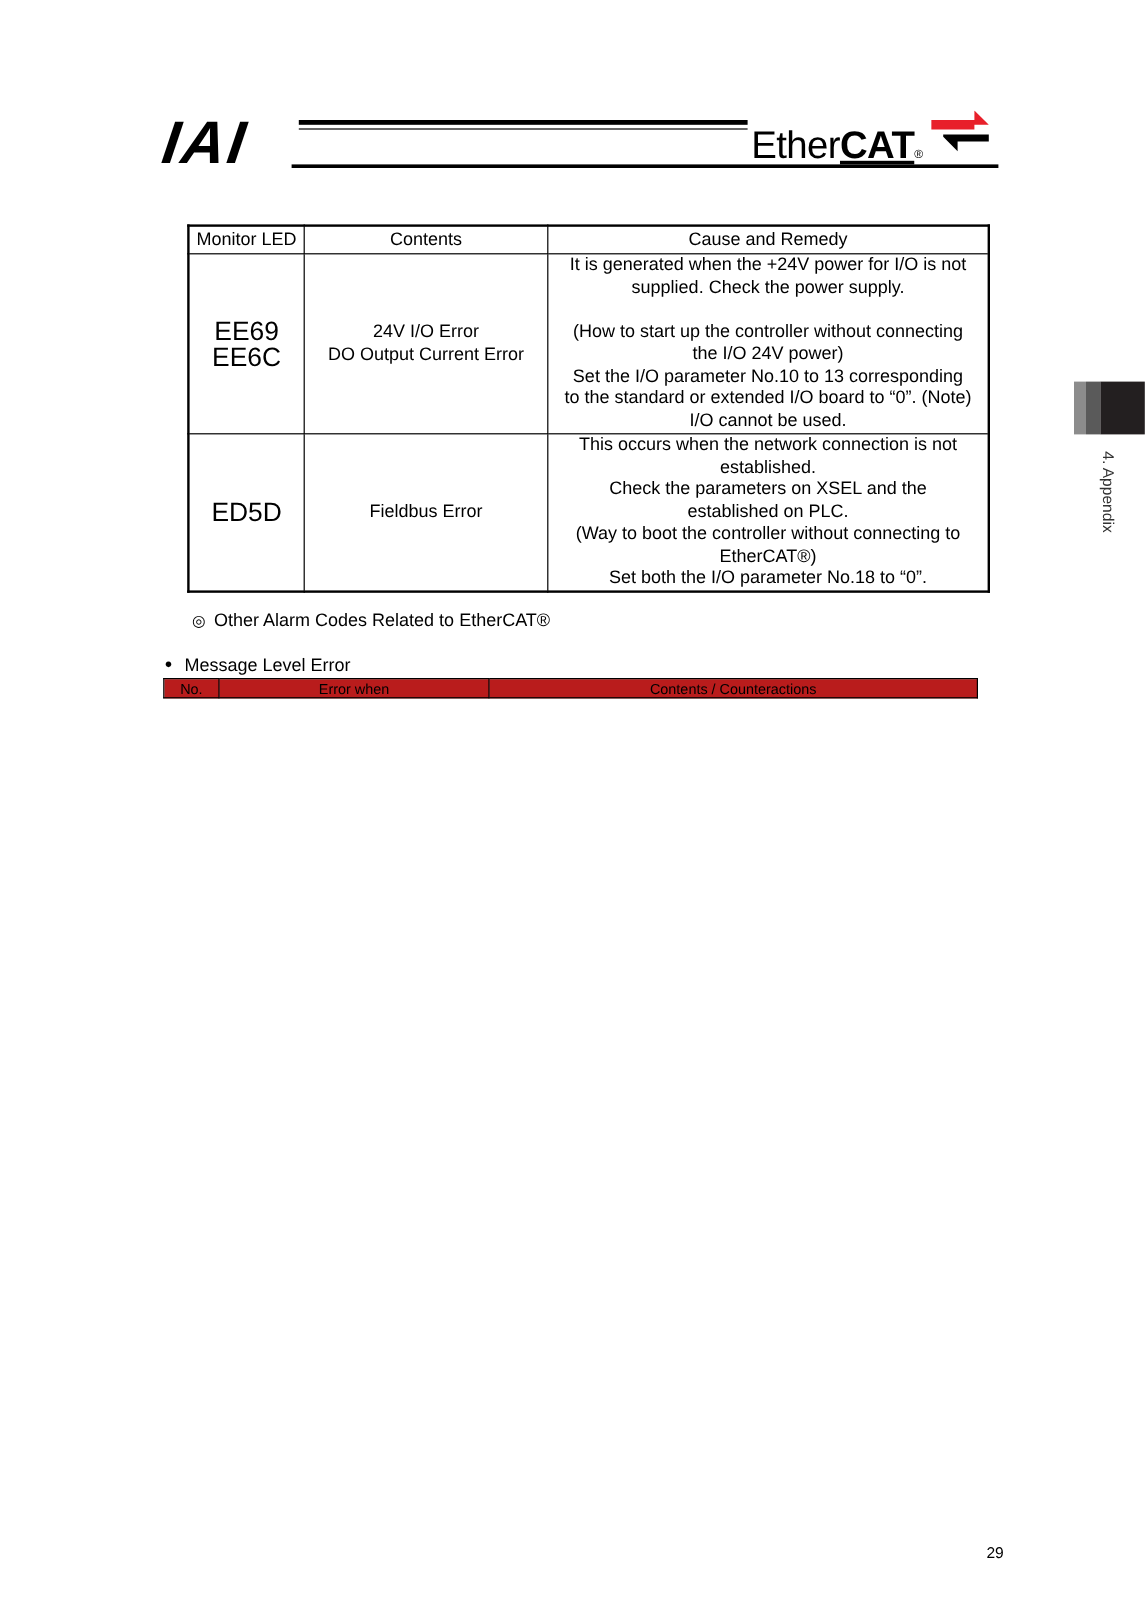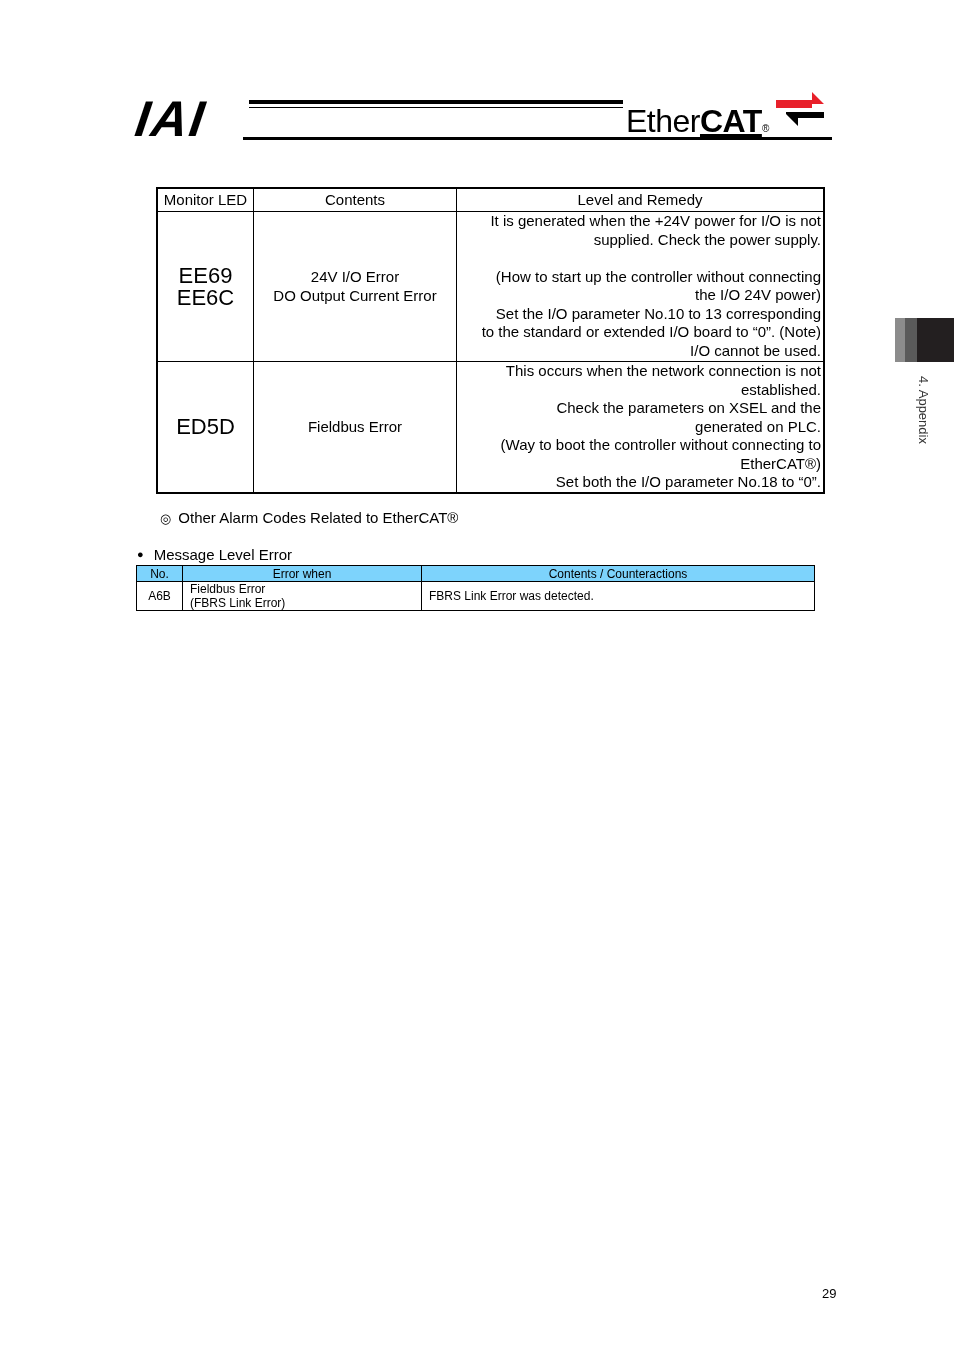--- a/index.html
+++ b/index.html
@@ -40,39 +40,39 @@
     position: absolute; left: 156px; top: 187px; width: 669px;
     border-collapse: collapse; font-size: 15px; line-height: 18.5px;
   }
   table.main td, table.main th {
     border: 1px solid #000; padding: 0 2px; font-weight: normal; vertical-align: middle;
   }
   table.main { border: 2px solid #000; }
   table.main th { height: 20px; text-align: center; }
   table.main .c1 { width: 91px; text-align: center; font-size: 22px; line-height: 22px; }
   table.main .c2 { width: 198px; text-align: center; }
-  table.main .c3 { text-align: right; vertical-align: top; }
+  table.main .c3 { text-align: center; vertical-align: top; }
   table.main th.c1 { font-size: 15px; }
   .row1 td { height: 149px; }
   .row2 td { height: 130px; }
   .cause-line { display: block; min-height: 18.5px; }
 
   
   .sec-heading { left: 160px; top: 509px; font-size: 15px; }
   .sec-heading .sym { font-size: 13px; margin-right: 7px; }
   .sub-heading { left: 137px; top: 546px; font-size: 15px; }
   .sub-heading .bullet { font-size: 11px; margin-right: 10px; vertical-align: 2px; }
 
   
   table.alarm {
     position: absolute; left: 136px; top: 565px; width: 679px;
     border-collapse: collapse; font-size: 12px; line-height: 14px;
   }
   table.alarm th, table.alarm td { border: 1px solid #000; font-weight: normal; }
-  table.alarm th { background: #7dd3fc; height: 15px; text-align: center; padding: 0; font-size: 12px; line-height: 14px; }
+  table.alarm th { background: #b91c1c; height: 15px; text-align: center; padding: 0; font-size: 12px; line-height: 14px; }
   table.alarm td { height: 28px; padding: 0 7px; }
   table.alarm .a1 { width: 45px; text-align: center; padding: 0; }
   table.alarm .a2 { width: 224px; }
 
   .page-number { left: 822px; top: 1286px; font-size: 13px; }
 </style>
 </head>
 <body>
 
 <div class="abs iai-logo">IAI</div>
@@ -94,21 +94,21 @@
   <div class="b2"></div>
   <div class="b3"></div>
 </div>
 <div class="abs side-label">4. Appendix</div>
 
 <table class="main">
   <tbody>
       <tr>
     <th class="c1">Monitor LED</th>
     <th class="c2">Contents</th>
-    <th>Level and Remedy</th>
+    <th>Cause and Remedy</th>
   </tr>
   <tr class="row1">
     <td class="c1">
       <div>EE69</div>
       <div>EE6C</div>
     </td>
     <td class="c2">
       <div>24V I/O Error</div>
       <div>DO Output Current Error</div>
     </td>
@@ -127,21 +127,21 @@
     <td class="c1">
       <div>ED5D</div>
     </td>
     <td class="c2">
       <div>Fieldbus Error</div>
     </td>
     <td class="c3">
       <span class="cause-line">This occurs when the network connection is not</span>
       <span class="cause-line">established.</span>
       <span class="cause-line">Check the parameters on XSEL and the</span>
-      <span class="cause-line">generated on PLC.</span>
+      <span class="cause-line">established on PLC.</span>
       <span class="cause-line">(Way to boot the controller without connecting to</span>
       <span class="cause-line">EtherCAT®)</span>
       <span class="cause-line">Set both the I/O parameter No.18 to “0”.</span>
     </td>
   </tr>
 </tbody>
   </table>
 
 <div class="abs sec-heading">
   <span class="sym">◎</span><span>Other Alarm Codes Related to EtherCAT®</span>
@@ -150,24 +150,16 @@
   <span class="bullet">●</span><span>Message Level Error</span>
 </div>
 
 <table class="alarm">
   <tbody>
       <tr>
     <th class="a1">No.</th>
     <th class="a2">Error when</th>
     <th>Contents / Counteractions</th>
   </tr>
-  <tr>
-    <td class="a1">A6B</td>
-    <td class="a2">
-      <div>Fieldbus Error</div>
-      <div>(FBRS Link Error)</div>
-    </td>
-    <td>FBRS Link Error was detected.</td>
-  </tr>
 </tbody>
   </table>
 
 <div class="abs page-number">29</div>
 
 </body></html>

